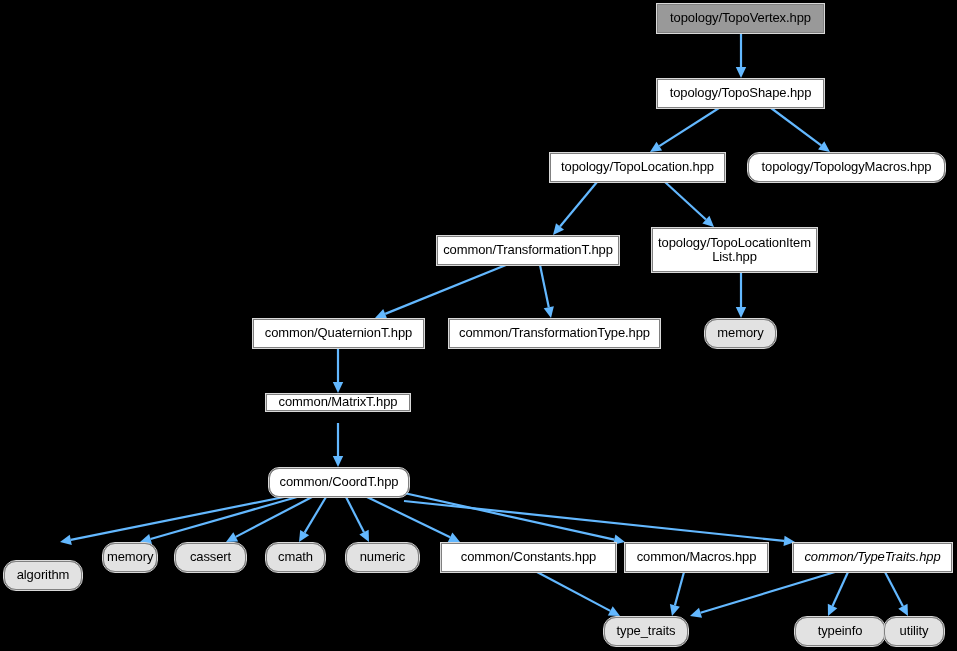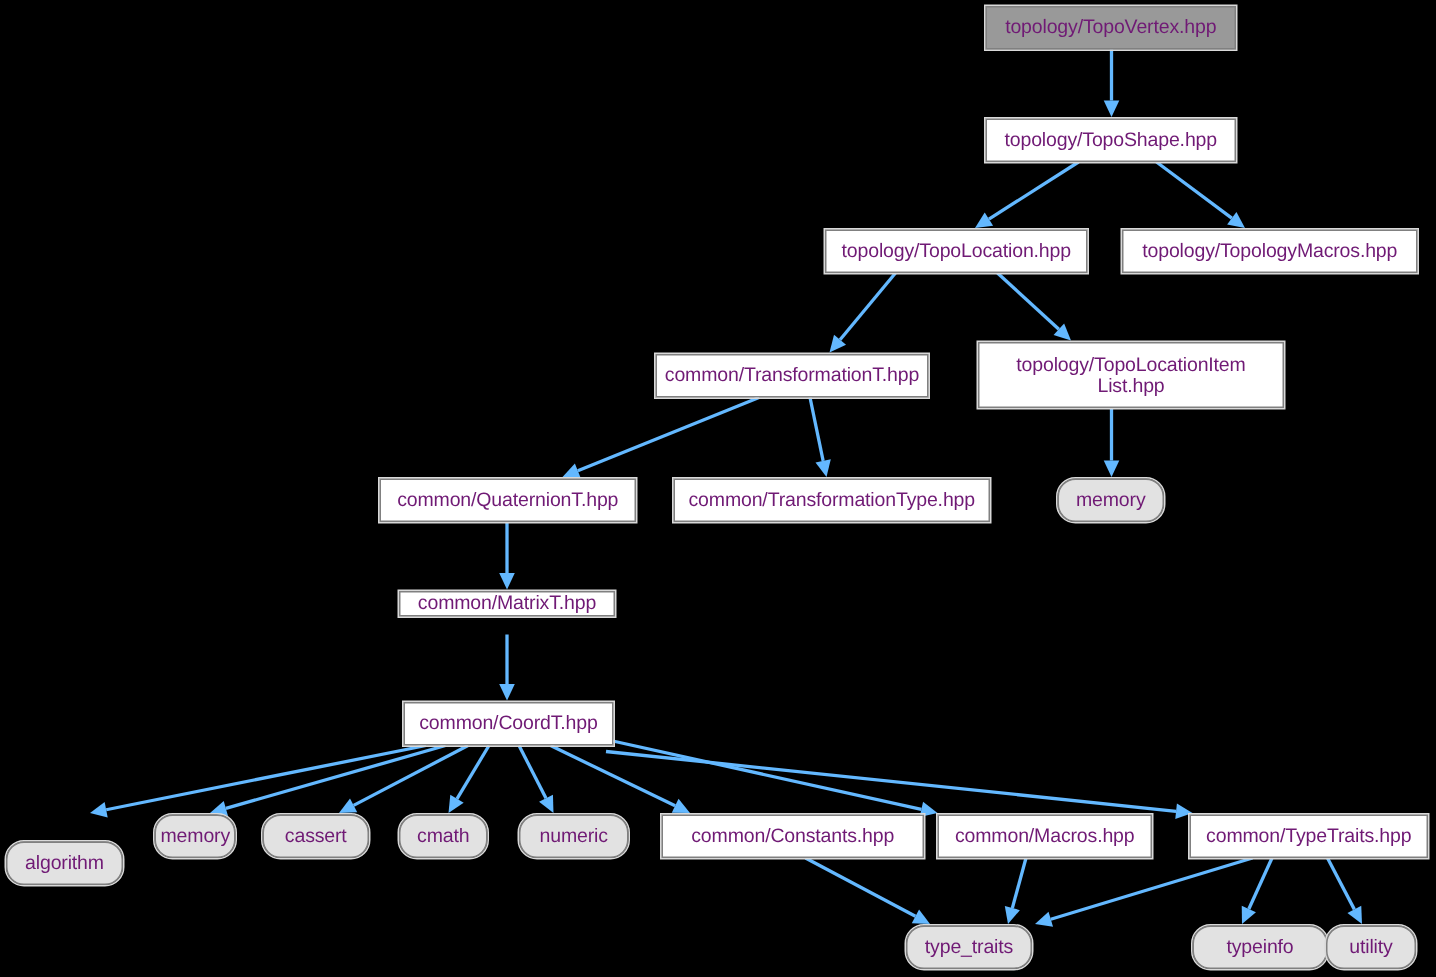--- a/index.html
+++ b/index.html
@@ -30,21 +30,21 @@
     top: 0;
     width: 957px;
     height: 651px;
   }
   .node {
     position: absolute;
     box-sizing: border-box;
     border: 1px solid #808080;
     outline: 1px solid #d9d9d9;
     background: #ffffff;
-    color: #701a75;
+    color: #000000;
     font-size: 13px;
     line-height: 14.5px;
     text-align: center;
     display: flex;
     align-items: center;
     justify-content: flex-end;
     letter-spacing: -0.1px;
     white-space: pre-line;
     cursor: pointer;
   }
@@ -111,34 +111,34 @@
       <polygon points="690,616 699.0161033583419,607.8299400105202 702.0359898294129,617.7818386083679" fill="#63b8ff"></polygon>
       <line x1="848" y1="572" x2="832.551832387313" y2="605.9859687479113" stroke="#63b8ff" stroke-width="2.2"></line>
       <polygon points="828,616 827.8179267045074,603.8341934375452 837.2857380701186,608.1377440582775" fill="#63b8ff"></polygon>
       <line x1="885" y1="572" x2="902.9042036972195" y2="606.2515201164198" stroke="#63b8ff" stroke-width="2.2"></line>
       <polygon points="908,616 898.2958313886179,608.660442005007 907.5125760058211,603.8425982278326" fill="#63b8ff"></polygon>
     </svg>
   <div id="node-layer">
       <div class="node root" style="left: 657px; top: 4px; width: 167px; height: 29px;"><span class="label">topology/TopoVertex.hpp</span></div>
       <div class="node" style="left: 657px; top: 79px; width: 167px; height: 29px;"><span class="label">topology/TopoShape.hpp</span></div>
       <div class="node" style="left: 550px; top: 153px; width: 175px; height: 29px;"><span class="label">topology/TopoLocation.hpp</span></div>
-      <div class="node" style="left: 748px; top: 153px; width: 197px; height: 29px;"><span class="label">topology/TopologyMacros.hpp</span></div>
+      <div class="node" style="left: 748px; top: 153px; width: 197px; height: 29px; border-radius: 11px;"><span class="label">topology/TopologyMacros.hpp</span></div>
       <div class="node" style="left: 437px; top: 236px; width: 182px; height: 29px;"><span class="label">common/TransformationT.hpp</span></div>
-      <div class="node" style="left: 652px; top: 228px; width: 204px; height: 44px;"><span class="label">topology/TopoLocationItem
+      <div class="node" style="left: 652px; top: 228px; width: 165px; height: 44px;"><span class="label">topology/TopoLocationItem
 List.hpp</span></div>
       <div class="node" style="left: 253px; top: 319px; width: 171px; height: 29px;"><span class="label">common/QuaternionT.hpp</span></div>
       <div class="node" style="left: 449px; top: 319px; width: 211px; height: 29px;"><span class="label">common/TransformationType.hpp</span></div>
       <div class="node system" style="left: 705px; top: 319px; width: 71px; height: 29px;"><span class="label">memory</span></div>
       <div class="node" style="left: 266px; top: 394px; width: 144px; height: 17px;"><span class="label">common/MatrixT.hpp</span></div>
-      <div class="node" style="left: 269px; top: 468px; width: 140px; height: 29px;"><span class="label">common/CoordT.hpp</span></div>
+      <div class="node" style="left: 269px; top: 468px; width: 140px; height: 29px; border-radius: 10px;"><span class="label">common/CoordT.hpp</span></div>
       <div class="node system" style="left: 4px; top: 561px; width: 78px; height: 29px;"><span class="label">algorithm</span></div>
       <div class="node system" style="left: 103px; top: 543px; width: 54px; height: 29px;"><span class="label">memory</span></div>
       <div class="node system" style="left: 175px; top: 543px; width: 71px; height: 29px;"><span class="label">cassert</span></div>
       <div class="node system" style="left: 266px; top: 543px; width: 59px; height: 29px;"><span class="label">cmath</span></div>
       <div class="node system" style="left: 346px; top: 543px; width: 73px; height: 29px;"><span class="label">numeric</span></div>
       <div class="node" style="left: 441px; top: 543px; width: 175px; height: 29px;"><span class="label">common/Constants.hpp</span></div>
       <div class="node" style="left: 625px; top: 543px; width: 143px; height: 29px;"><span class="label">common/Macros.hpp</span></div>
-      <div class="node" style="left: 793px; top: 543px; width: 159px; height: 29px;"><span class="label">common/TypeTraits.hpp</span></div>
+      <div class="node" style="left: 793px; top: 543px; width: 159px; height: 29px; font-style: italic;"><span class="label">common/TypeTraits.hpp</span></div>
       <div class="node system" style="left: 604px; top: 617px; width: 84px; height: 29px;"><span class="label">type_traits</span></div>
       <div class="node system" style="left: 795px; top: 617px; width: 90px; height: 29px;"><span class="label">typeinfo</span></div>
       <div class="node system" style="left: 884px; top: 617px; width: 60px; height: 29px;"><span class="label">utility</span></div>
     </div>
 </div>
 
 </body></html>

